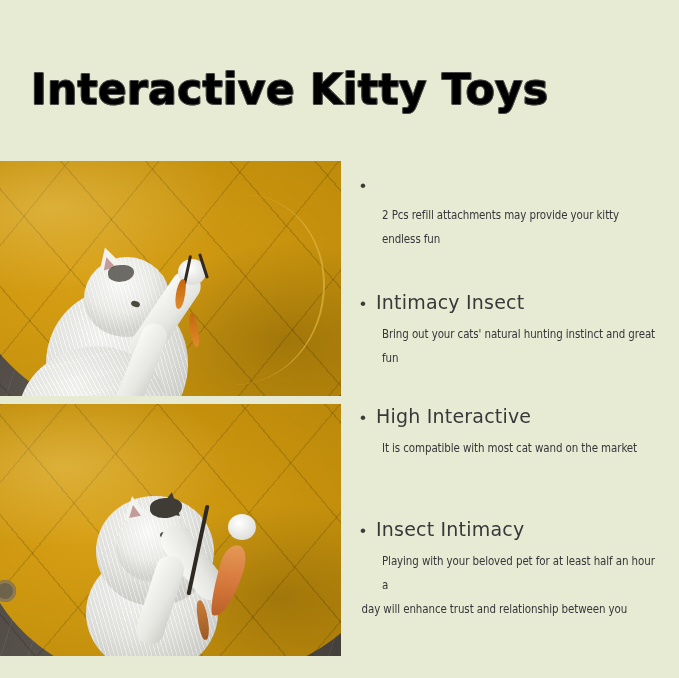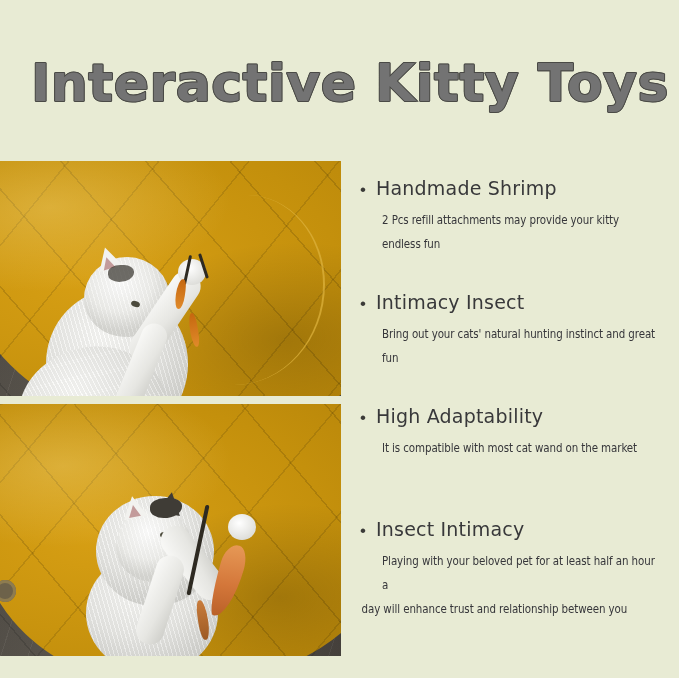--- a/index.html
+++ b/index.html
@@ -20,27 +20,27 @@
   .title-wrap {
     position: absolute;
     left: 0;
     top: 44px;
     width: 679px;
     height: 86px;
   }
   .page-title {
     position: absolute;
     left: 31px;
-    top: 0;
+    top: 7px;
     font-family: "DejaVu Sans", sans-serif;
-    font-size: 52px;
+    font-size: 42px;
     font-weight: bold;
     letter-spacing: 0.5px;
     line-height: 78px;
-    color: #737373;
+    color: #000000;
     -webkit-text-stroke: 1.6px #3a3a38;
     paint-order: stroke fill;
     text-shadow:
        1px 0 0 #4a4a46, -1px 0 0 #4a4a46,
        0 1px 0 #4a4a46, 0 -1px 0 #4a4a46;
     white-space: nowrap;
   }
 
   
   .photos {
@@ -364,41 +364,40 @@
     <div class="shrimp" style="left:216px; top:140px;"></div>
     <div class="shrimp-tail" style="left:198px; top:196px; transform:rotate(-8deg);"></div>
   </div>
 </div>
 
 <div class="features">
 
   <div class="feature f0">
     <div class="feature-head">
       <span class="bullet">•</span>
-      <span class="feature-title">Handmade Shrimp</span>
     </div>
     <div class="feature-desc">
       <span>2 Pcs refill attachments may provide your kitty endless fun</span>
     </div>
   </div>
 
   <div class="feature f1">
     <div class="feature-head">
       <span class="bullet">•</span>
       <span class="feature-title">Intimacy Insect</span>
     </div>
     <div class="feature-desc">
       <span>Bring out your cats' natural hunting instinct and great fun</span>
     </div>
   </div>
 
   <div class="feature f2">
     <div class="feature-head">
       <span class="bullet">•</span>
-      <span class="feature-title">High Adaptability</span>
+      <span class="feature-title">High Interactive</span>
     </div>
     <div class="feature-desc">
       <span>It is compatible with most cat wand on the market</span>
     </div>
   </div>
 
   <div class="feature f3">
     <div class="feature-head">
       <span class="bullet">•</span>
       <span class="feature-title">Insect Intimacy</span>

